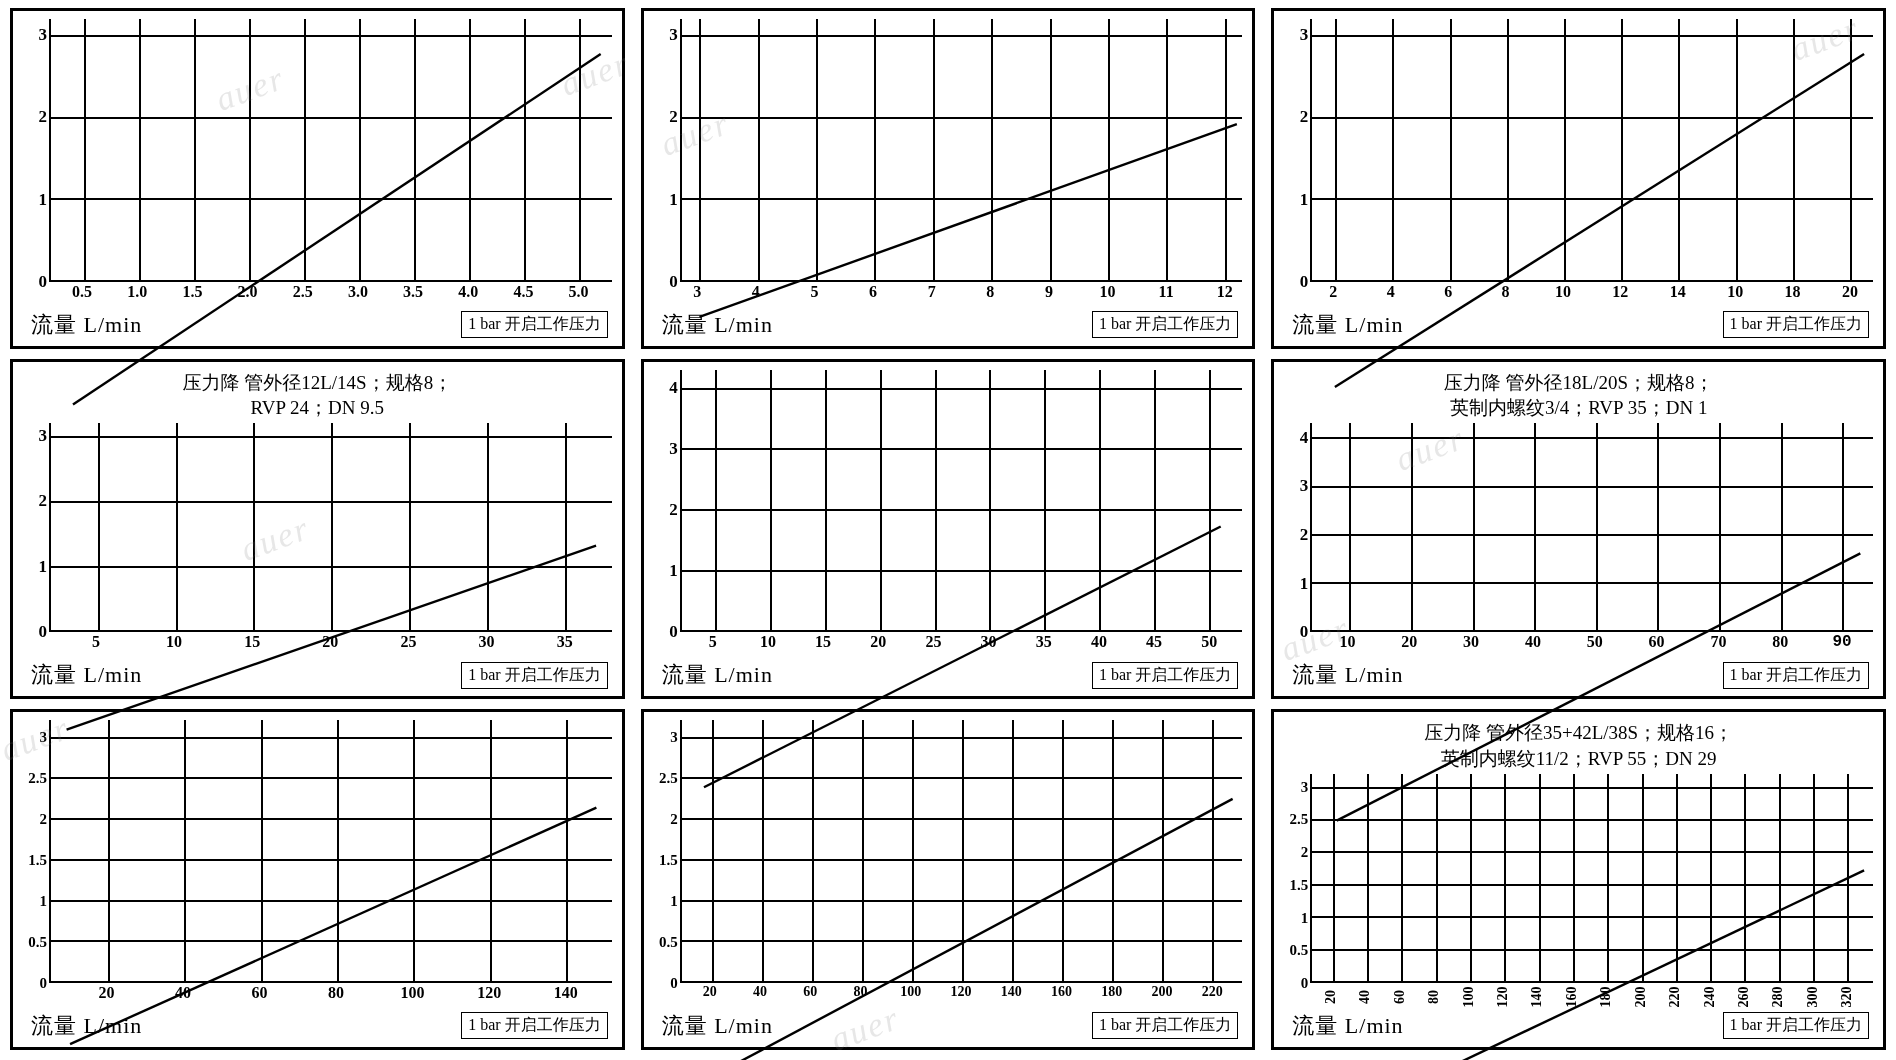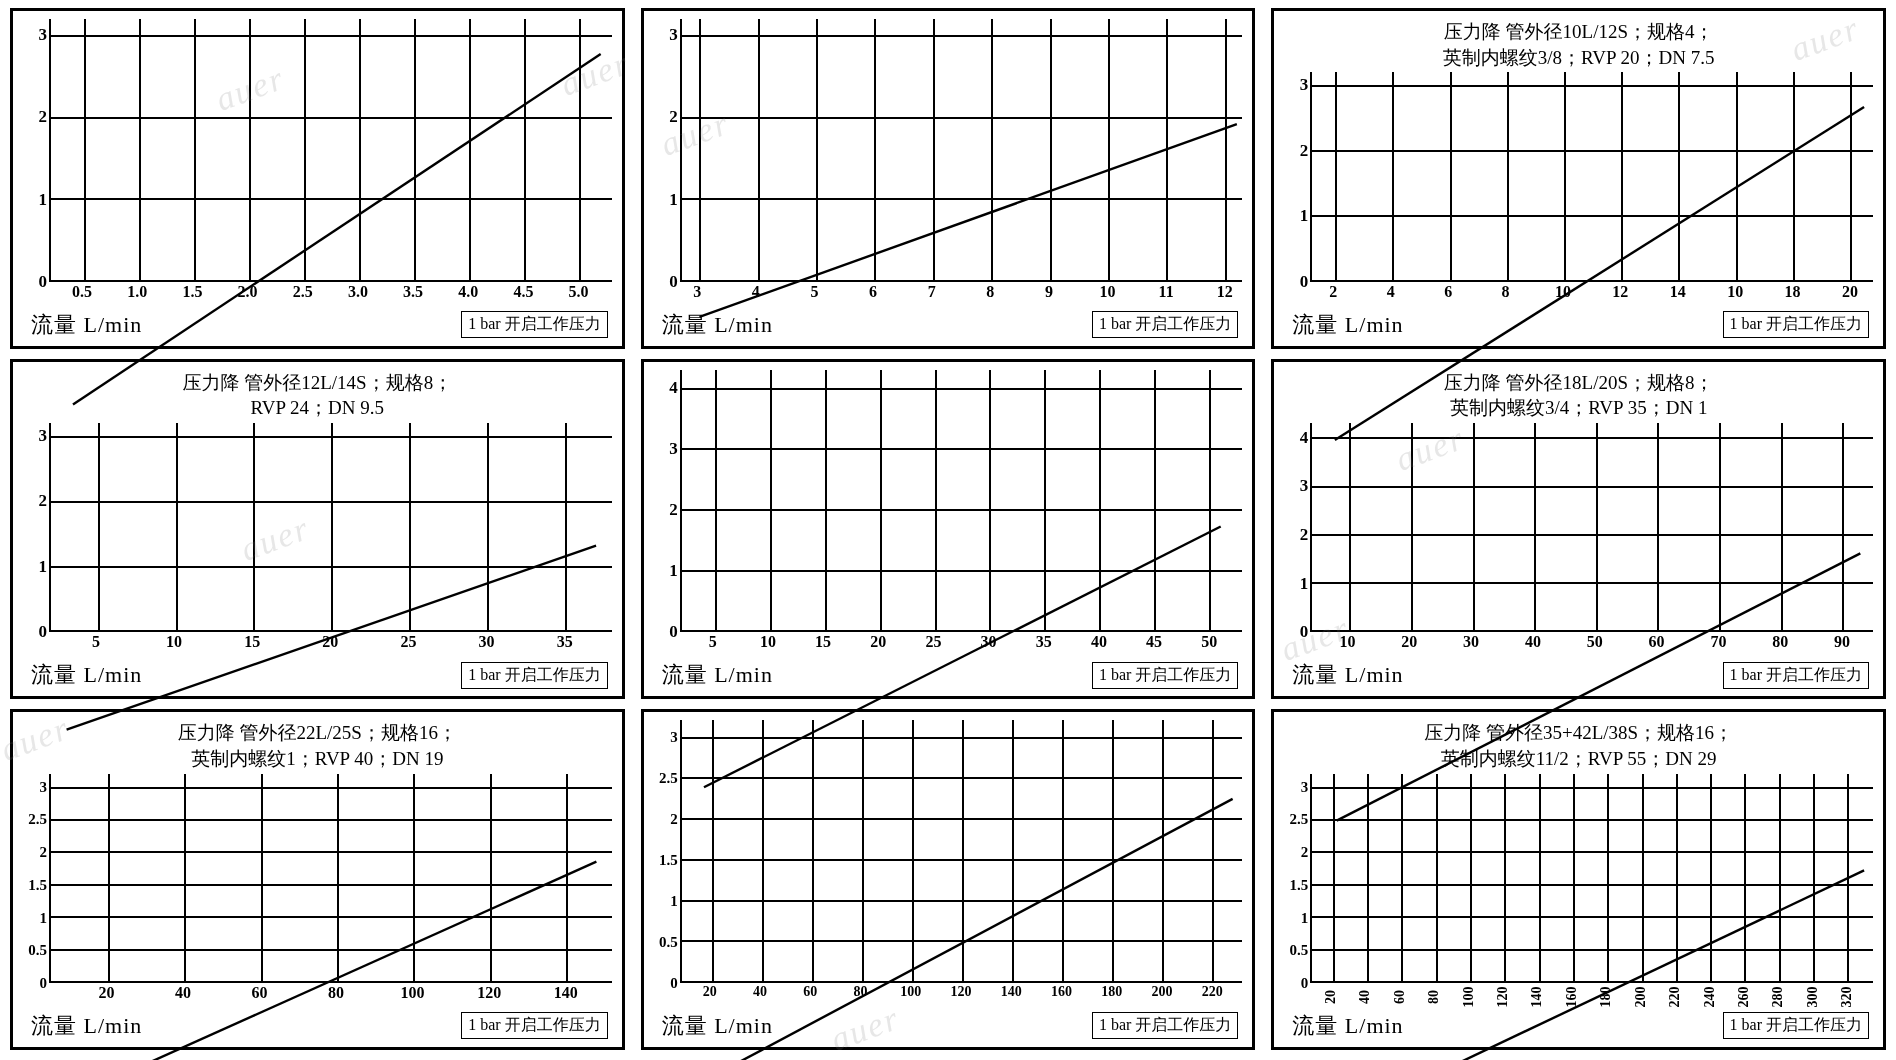--- a/index.html
+++ b/index.html
@@ -234,22 +234,20 @@
         <span style="left: 76.0417%;">10</span>
         <span style="left: 86.4583%;">11</span>
         <span style="left: 96.875%;">12</span>
       </div>
       <div class="footer">
         <div class="flow-label">流量 L/min</div>
         <div class="bar-box">1 bar 开启工作压力</div>
       </div>
     </div>
     <div class="panel">
-      <div class="panel-title">压力降  管外径10L/12S；规格4；
-英制内螺纹3/8；RVP 20；DN 7.5</div>
       <div class="plot-wrap">
         <div class="ylabels">
           <span style="top: 100%;">0</span>
           <span style="top: 68.75%;">1</span>
           <span style="top: 37.5%;">2</span>
           <span style="top: 6.25%;">3</span>
         </div>
         <div class="grid-area">
           <div class="hline" style="top: 68.75%;"></div>
           <div class="hline" style="top: 37.5%;"></div>
@@ -404,30 +402,28 @@
       </div>
       <div class="xlabels">
         <span style="left: 6.59341%;">10</span>
         <span style="left: 17.5824%;">20</span>
         <span style="left: 28.5714%;">30</span>
         <span style="left: 39.5604%;">40</span>
         <span style="left: 50.5495%;">50</span>
         <span style="left: 61.5385%;">60</span>
         <span style="left: 72.5275%;">70</span>
         <span style="left: 83.5165%;">80</span>
-        <span style="left: 94.5055%;">90</span>
-      </div>
-      <div class="footer">
-        <div class="flow-label">流量 L/min</div>
-        <div class="bar-box">1 bar 开启工作压力</div>
-      </div>
-    </div>
-    <div class="panel">
-      <div class="panel-title">压力降  管外径22L/25S；规格16；
-英制内螺纹1；RVP 40；DN 19</div>
+        <span style="left: 94.5055%; font-family: Liberation Mono, monospace;">90</span>
+      </div>
+      <div class="footer">
+        <div class="flow-label">流量 L/min</div>
+        <div class="bar-box">1 bar 开启工作压力</div>
+      </div>
+    </div>
+    <div class="panel">
       <div class="plot-wrap">
         <div class="ylabels small">
           <span style="top: 100%;">0</span>
           <span style="top: 84.375%;">0.5</span>
           <span style="top: 68.75%;">1</span>
           <span style="top: 53.125%;">1.5</span>
           <span style="top: 37.5%;">2</span>
           <span style="top: 21.875%;">2.5</span>
           <span style="top: 6.25%;">3</span>
         </div>

